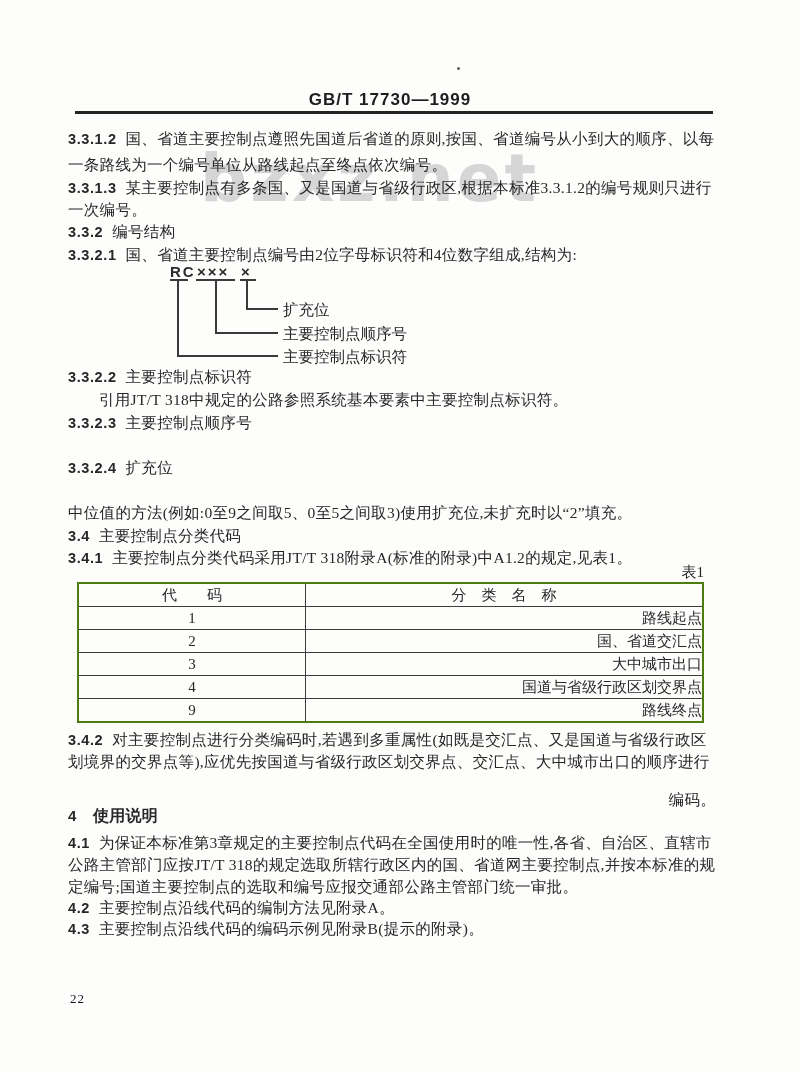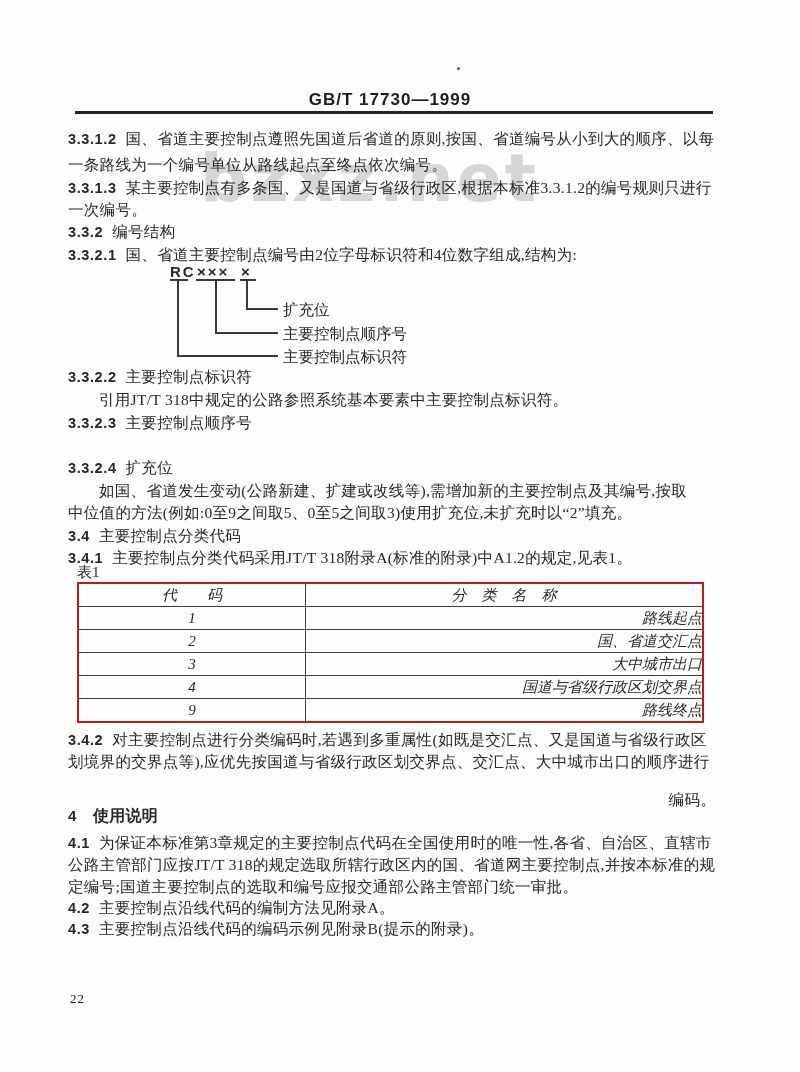--- a/index.html
+++ b/index.html
@@ -25,27 +25,27 @@
   .heading4{font-family:"Liberation Sans","DejaVu Sans",sans-serif;
        font-weight:700;font-size:16px;}
   .heading4 .num{font-size:15px;margin-right:16px;}
   
   .dline{position:absolute;background:#3a3a3a;z-index:2;}
   .dcode{position:absolute;top:263px;z-index:2;
        font-family:"Liberation Sans","DejaVu Sans",sans-serif;
        font-weight:600;font-size:15px;letter-spacing:2px;color:#2a2a2a;}
   .dlabel{position:absolute;left:283px;white-space:nowrap;font-size:15.5px;z-index:2;}
   
-  .tbl-caption{position:absolute;left:77px;top:563px;width:627px;text-align:left;
+  .tbl-caption{position:absolute;left:77px;top:563px;width:627px;text-align:right;
        font-size:15px;z-index:2;}
   table.codes{position:absolute;left:77px;top:582px;width:627px;height:136px;z-index:2;
        border-collapse:collapse;table-layout:fixed;font-size:15px;color:#272727;}
   table.codes th,table.codes td{border:1px solid #3c3c3c;padding:0;height:22px;
        font-weight:normal;}
-  table.codes{border:2px solid #b91c1c;font-style:italic;}
+  table.codes{border:2px solid #4d7c0f;}
   table.codes .c-code{width:226px;text-align:center;}
   table.codes .c-name{text-align:right;padding-left:12px;}
   .pagenum{position:absolute;left:70px;top:991px;font-size:13px;letter-spacing:1px;color:#0f172a;}
   .speck{position:absolute;width:3px;height:3px;background:#5a5a5a;border-radius:50%;}
 </style>
 </head>
 <body>
 
 <div class="page">
 
@@ -94,21 +94,20 @@
   </div>
   <div class="ln fg indent" style="top:390px;">引用JT/T 318中规定的公路参照系统基本要素中主要控制点标识符。</div>
 
   <div class="ln fg" style="top:413px;">
     <span class="num">3.3.2.3</span><span>主要控制点顺序号</span>
   </div>
 
   <div class="ln fg" style="top:458px;">
     <span class="num">3.3.2.4</span><span>扩充位</span>
   </div>
-  <div class="ln fg indent" style="top:481px;">如国、省道发生变动(公路新建、扩建或改线等),需增加新的主要控制点及其编号,按取</div>
   <div class="ln fg" style="top:503px;">中位值的方法(例如:0至9之间取5、0至5之间取3)使用扩充位,未扩充时以“2”填充。</div>
 
   <div class="ln fg" style="top:526px;">
     <span class="num">3.4</span><span>主要控制点分类代码</span>
   </div>
   <div class="ln fg" style="top:548px;">
     <span class="num">3.4.1</span><span>主要控制点分类代码采用JT/T 318附录A(标准的附录)中A1.2的规定,见表1。</span>
   </div>
 
   <div class="tbl-caption">表1</div>

